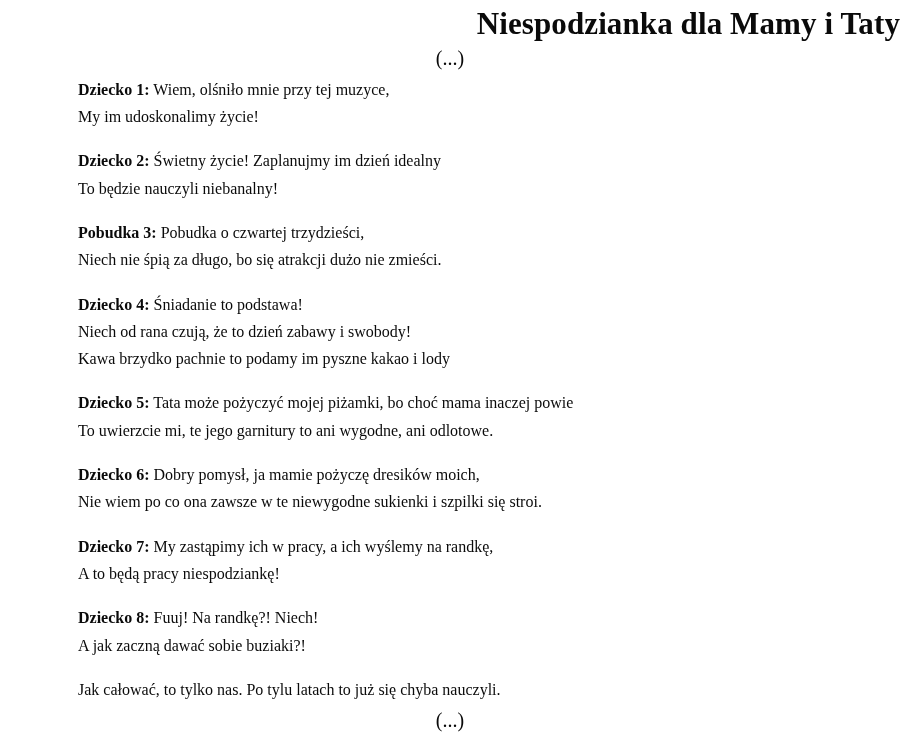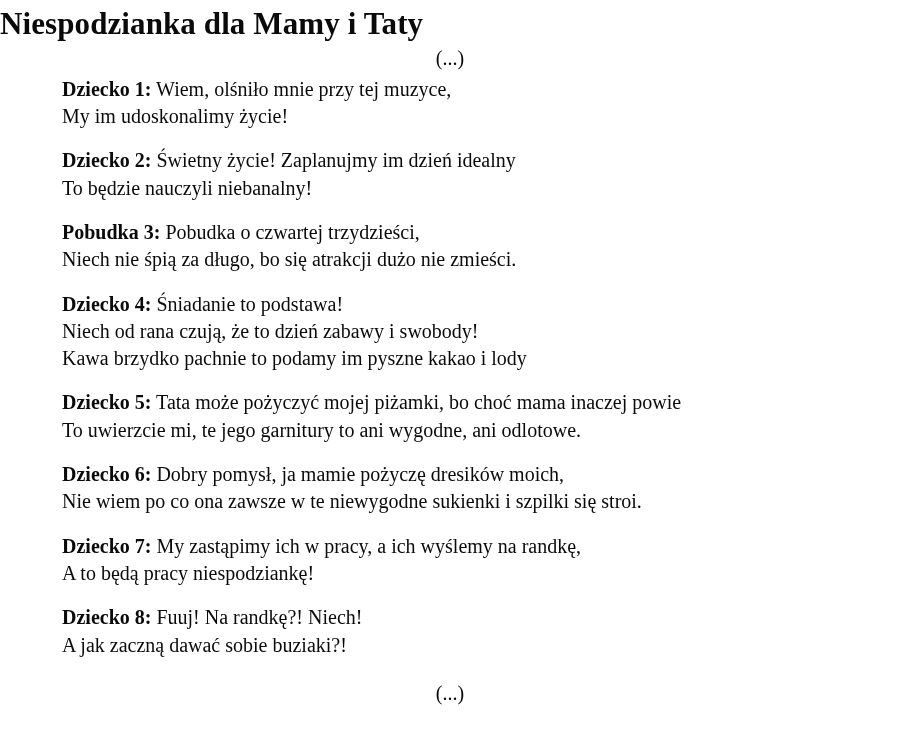--- a/index.html
+++ b/index.html
@@ -21,40 +21,40 @@
     height: 754px;
     box-sizing: border-box;
     padding: 0;
     overflow: hidden;
   }
   .doc-title {
     margin: 0;
     padding-top: 5px;
     font-size: 31px;
     font-weight: bold;
-    text-align: left;
+    text-align: right;
     letter-spacing: 0.1px;
     line-height: 1.22;
   }
   .ellipsis-line {
     text-align: center;
     font-size: 20px;
     line-height: 1.35;
     margin: 0;
     padding-top: 2px;
   }
   .ellipsis-line.bottom {
     padding-top: 4px;
   }
   .script-body {
     padding: 4px 0 0 62px;
   }
   .stanza {
-    margin: 0 0 17px 0;
-    font-size: 20px;
+    margin: 0 0 17px 16px;
+    font-size: 16px;
     line-height: 27.3px;
   }
   .stanza:last-of-type {
     margin-bottom: 0;
   }
   .speaker {
     font-weight: bold;
   }
   .line {
     display: block;
@@ -98,18 +98,19 @@
       </p>
       <p class="stanza">
         <span class="line"><span class="speaker">Dziecko 7:</span><span> My zastąpimy ich w pracy, a ich wyślemy na randkę,</span></span>
         <span class="line">A to będą pracy niespodziankę!</span>
       </p>
       <p class="stanza">
         <span class="line"><span class="speaker">Dziecko 8:</span><span> Fuuj! Na randkę?! Niech!</span></span>
         <span class="line">A jak zaczną dawać sobie buziaki?!</span>
       </p>
       <p class="stanza">
+        <span class="line">Jak całować, to tylko nas. Po tylu latach to już się chyba nauczyli.</span>
       </p>
     </div>
 
   <div class="ellipsis-line bottom">(...)</div>
 
 </div>
 
 </body></html>

